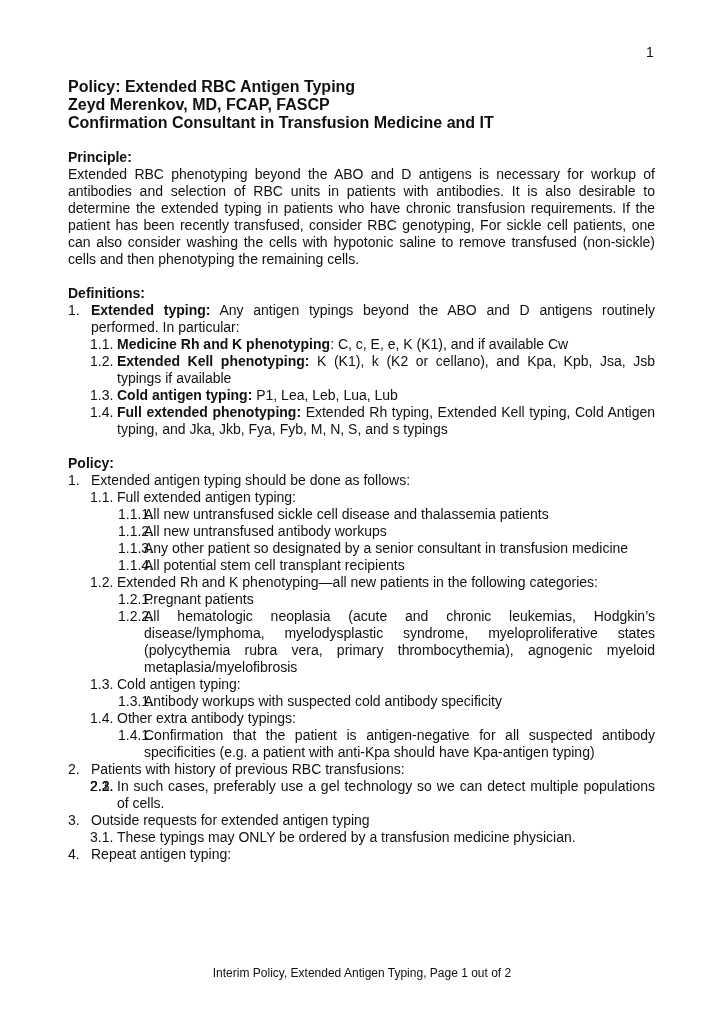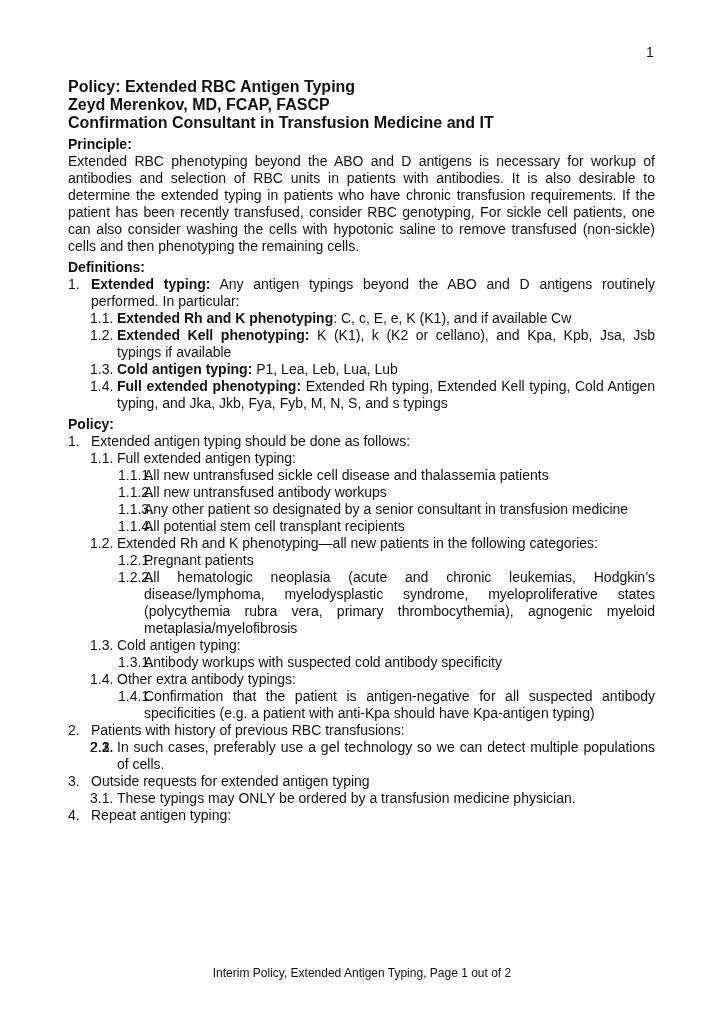--- a/index.html
+++ b/index.html
@@ -1,21 +1,21 @@
 <!DOCTYPE html>
 <html><head>
 <meta charset="utf-8">
 <style>
   html, body { margin:0; padding:0; background:#ffffff; }
   body { width:724px; height:1024px; position:relative; overflow:hidden;
          font-family:"Liberation Sans", sans-serif; color:#111; }
   .pnum { position:absolute; top:44px; left:646px; font-size:14px; }
   .page { position:absolute; left:68px; top:78px; width:587px; font-size:14px; line-height:17px; }
   .title { font-weight:bold; font-size:16px; line-height:18px; }
-  .h { font-weight:bold; margin-top:4px; }
+  .h { font-weight:bold; margin-top:17px; }
   .just { text-align:justify; }
   .row { position:relative; text-align:justify; }
   .l1 { padding-left:23px; }
   .l2 { padding-left:49px; }
   .l3 { padding-left:76px; }
   .n { position:absolute; top:0; }
   .l1 .n { left:0; }
   .l2 .n { left:22px; }
   .l3 .n { left:50px; }
   b { font-weight:bold; }
@@ -29,21 +29,21 @@
 <div class="page">
   <div class="title">Policy:  Extended RBC Antigen Typing</div>
   <div class="title">Zeyd Merenkov, MD, FCAP, FASCP</div>
   <div class="title">Confirmation Consultant in Transfusion Medicine and IT</div>
 
   <div class="h">Principle:</div>
   <div class="just">Extended RBC phenotyping beyond the ABO and D antigens is necessary for workup of antibodies and selection of RBC units in patients with antibodies.  It is also desirable to determine the extended typing in patients who have chronic transfusion requirements.  If the patient has been recently transfused, consider RBC genotyping,  For sickle cell patients, one can also consider washing the cells with hypotonic saline to remove transfused (non-sickle) cells and then phenotyping the remaining cells.</div>
 
   <div class="h">Definitions:</div>
   <div class="row l1"><span class="n">1.</span><b>Extended typing:</b><span>  Any antigen typings beyond the ABO and D antigens routinely performed.  In particular:</span></div>
-  <div class="row l2"><span class="n">1.1.</span><b>Extended Rh and K phenotyping</b><span>:  C, c, E, e, K (K1), and if available Cw</span></div>
+  <div class="row l2"><span class="n">1.1.</span><b>Medicine Rh and K phenotyping</b><span>:  C, c, E, e, K (K1), and if available Cw</span></div>
   <div class="row l2"><span class="n">1.2.</span><b>Extended Kell phenotyping:</b><span>  K (K1), k (K2 or cellano), and Kpa, Kpb, Jsa, Jsb typings if available</span></div>
   <div class="row l2"><span class="n">1.3.</span><b>Cold antigen typing:</b><span>  P1, Lea, Leb, Lua, Lub</span></div>
   <div class="row l2"><span class="n">1.4.</span><b>Full extended phenotyping:</b><span>  Extended Rh typing, Extended Kell typing, Cold Antigen typing, and Jka, Jkb, Fya, Fyb, M, N, S, and s typings</span></div>
 
   <div class="h">Policy:</div>
   <div class="row l1"><span class="n">1.</span><span>Extended antigen typing should be done as follows:</span></div>
   <div class="row l2"><span class="n">1.1.</span><span>Full extended antigen typing:</span></div>
   <div class="row l3"><span class="n">1.1.1.</span><span>All new untransfused sickle cell disease and thalassemia patients</span></div>
   <div class="row l3"><span class="n">1.1.2.</span><span>All new untransfused antibody workups</span></div>
   <div class="row l3"><span class="n">1.1.3.</span><span>Any other patient so designated by a senior consultant in transfusion medicine</span></div>

